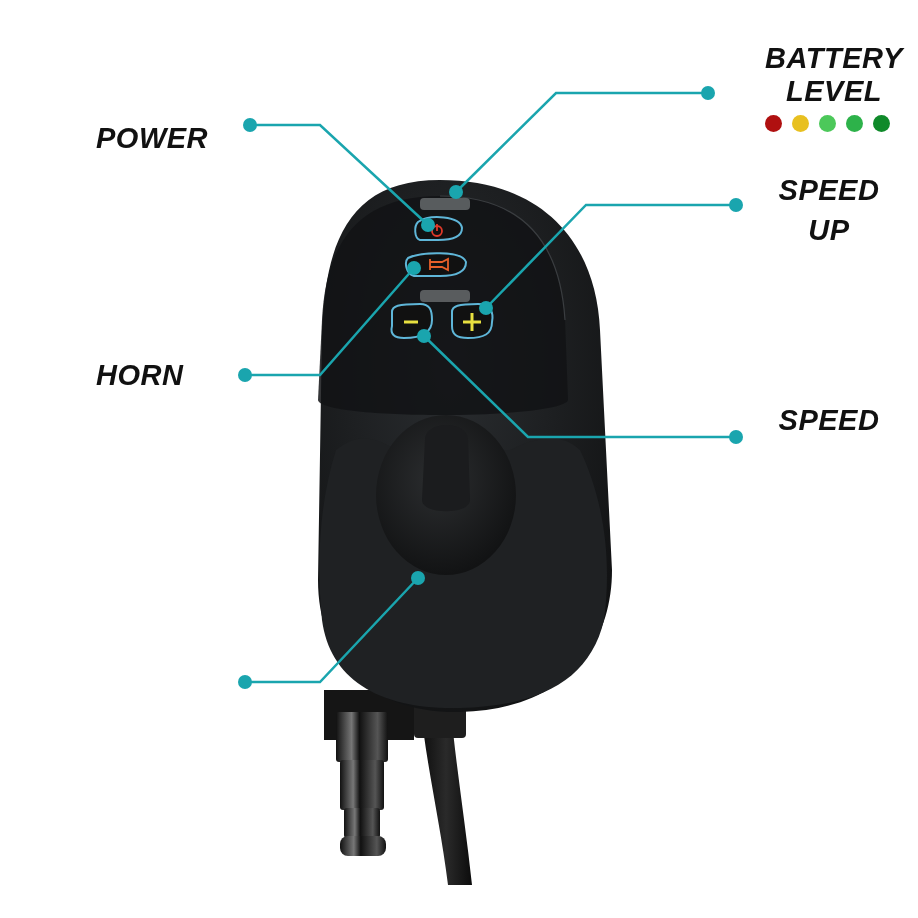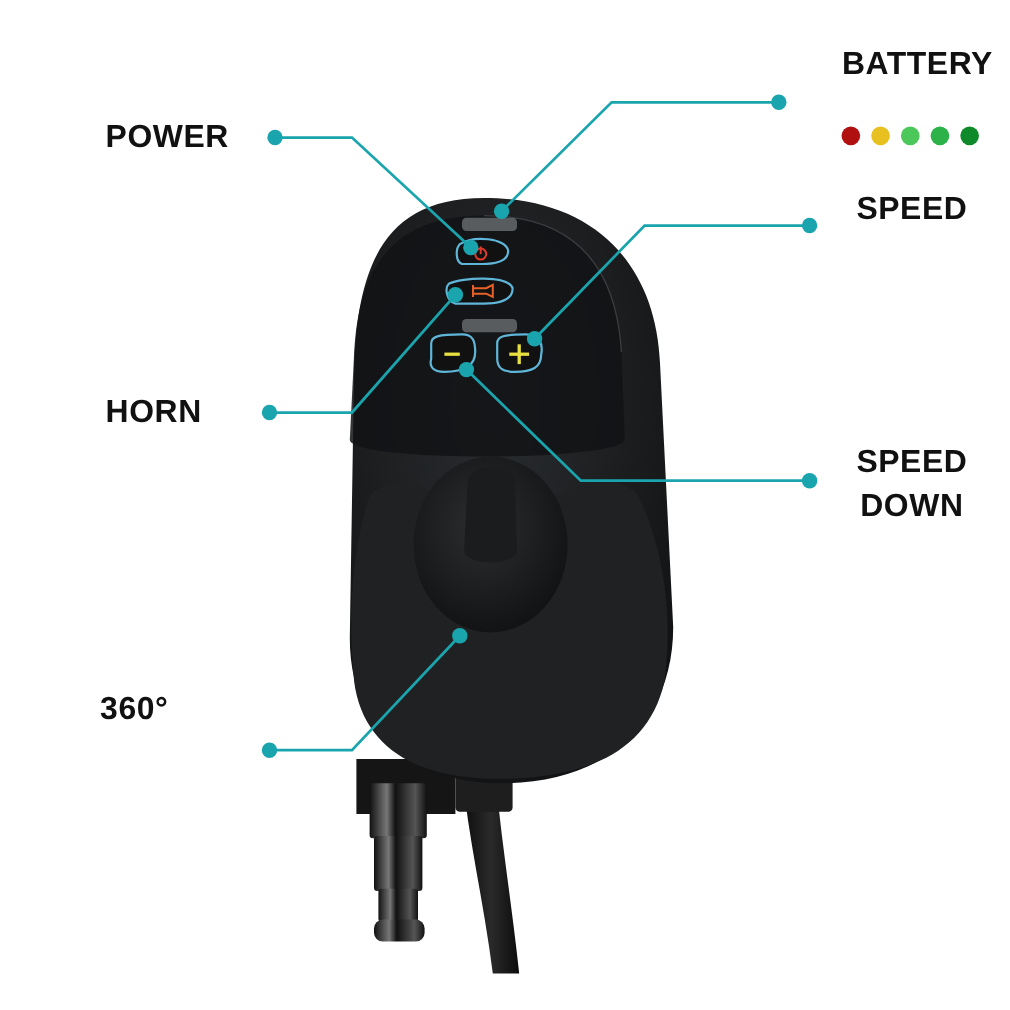--- a/index.html
+++ b/index.html
@@ -1,18 +1,18 @@
 <!DOCTYPE html>
 <html><head>
 <meta charset="utf-8">
 <style>
   html,body{margin:0;padding:0;background:#ffffff;}
   body{width:918px;height:918px;position:relative;overflow:hidden;font-family:"Liberation Sans","DejaVu Sans",sans-serif;}
   .label{position:absolute;font-weight:900;color:#111111;font-size:29px;line-height:36px;letter-spacing:0.5px;text-align:center;}
-  .label span{display:block;}
+  .label span{display:block;font-style:italic;}
   .dots{position:absolute;display:flex;gap:10px;}
   .dot{width:17px;height:17px;border-radius:50%;}
   svg.layer{position:absolute;left:0;top:0;}
 </style>
 </head>
 <body>
 
 <svg class="layer" width="918" height="918" viewBox="0 0 918 918">
   <defs>
     <radialGradient id="bodyG" cx="45%" cy="35%" r="70%">
@@ -92,44 +92,44 @@
       <circle cx="486" cy="308" r="7"></circle>
     <circle cx="245" cy="375" r="7"></circle>
       <circle cx="414" cy="268" r="7"></circle>
     <circle cx="736" cy="437" r="7"></circle>
       <circle cx="424" cy="336" r="7"></circle>
     <circle cx="245" cy="682" r="7"></circle>
       <circle cx="418" cy="578" r="7"></circle>
   </g>
 </svg>
 
-<div class="label" style="left:96px;top:107px;">
+<div class="label" style="left:96px;top:120px;">
   <span>POWER</span>
 </div>
 
 <div class="label" style="left:96px;top:357px;">
   <span>HORN</span>
 </div>
 
 <div class="label" style="left:752px;top:42px;width:164px;line-height:33px;">
   <span>BATTERY</span>
+  <span>LEVEL</span>
 </div>
 
 <div class="dots" style="left:765px;top:115px;">
   <div class="dot" style="background:#b01010;"></div>
   <div class="dot" style="background:#e8c020;"></div>
   <div class="dot" style="background:#4cc85a;"></div>
   <div class="dot" style="background:#2db24a;"></div>
   <div class="dot" style="background:#0f8a2a;"></div>
 </div>
 
 <div class="label" style="left:762px;top:170px;width:134px;line-height:40px;">
   <span>SPEED</span>
+  <span>UP</span>
 </div>
 
 <div class="label" style="left:762px;top:400px;width:134px;line-height:40px;">
   <span>SPEED</span>
-  <span>DOWN</span>
 </div>
 
 <div class="label" style="left:4px;top:625px;width:236px;line-height:40px;">
-  <span>360°</span>
 </div>
 
 </body></html>

